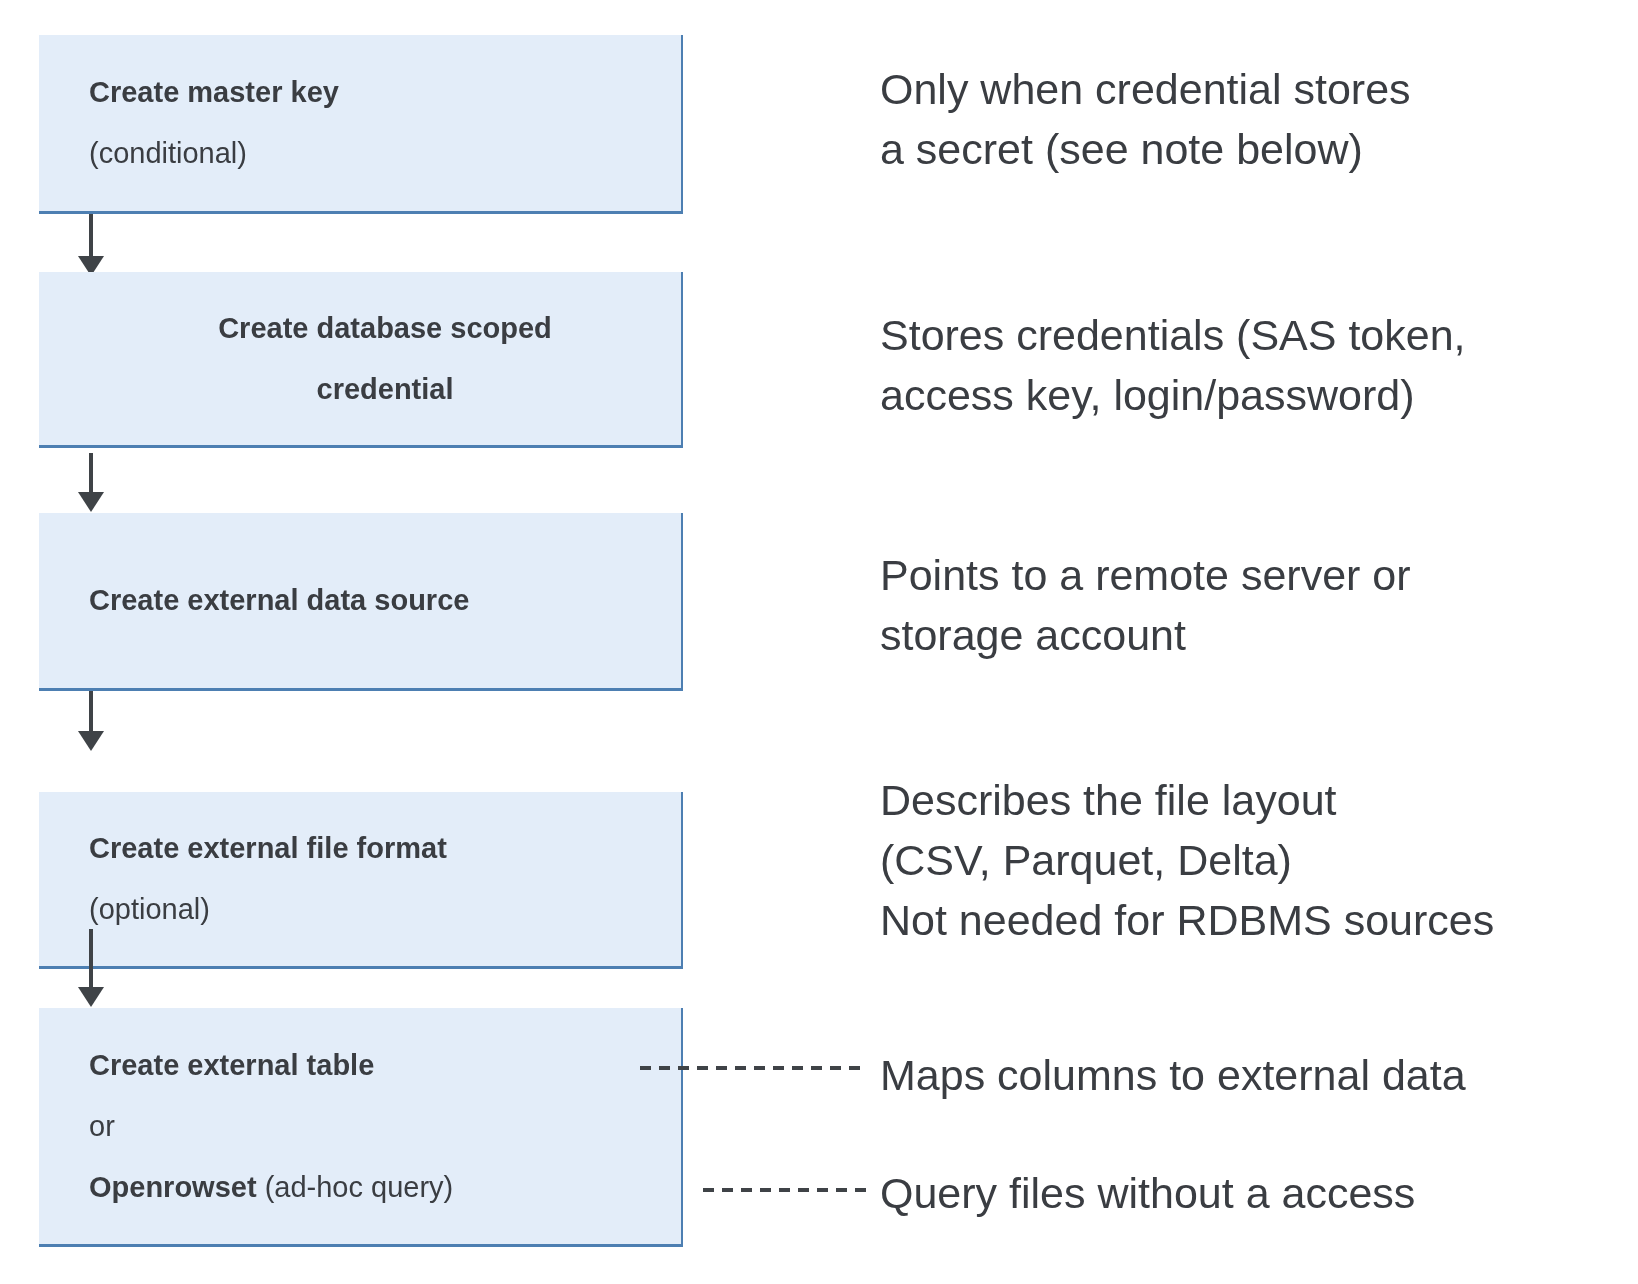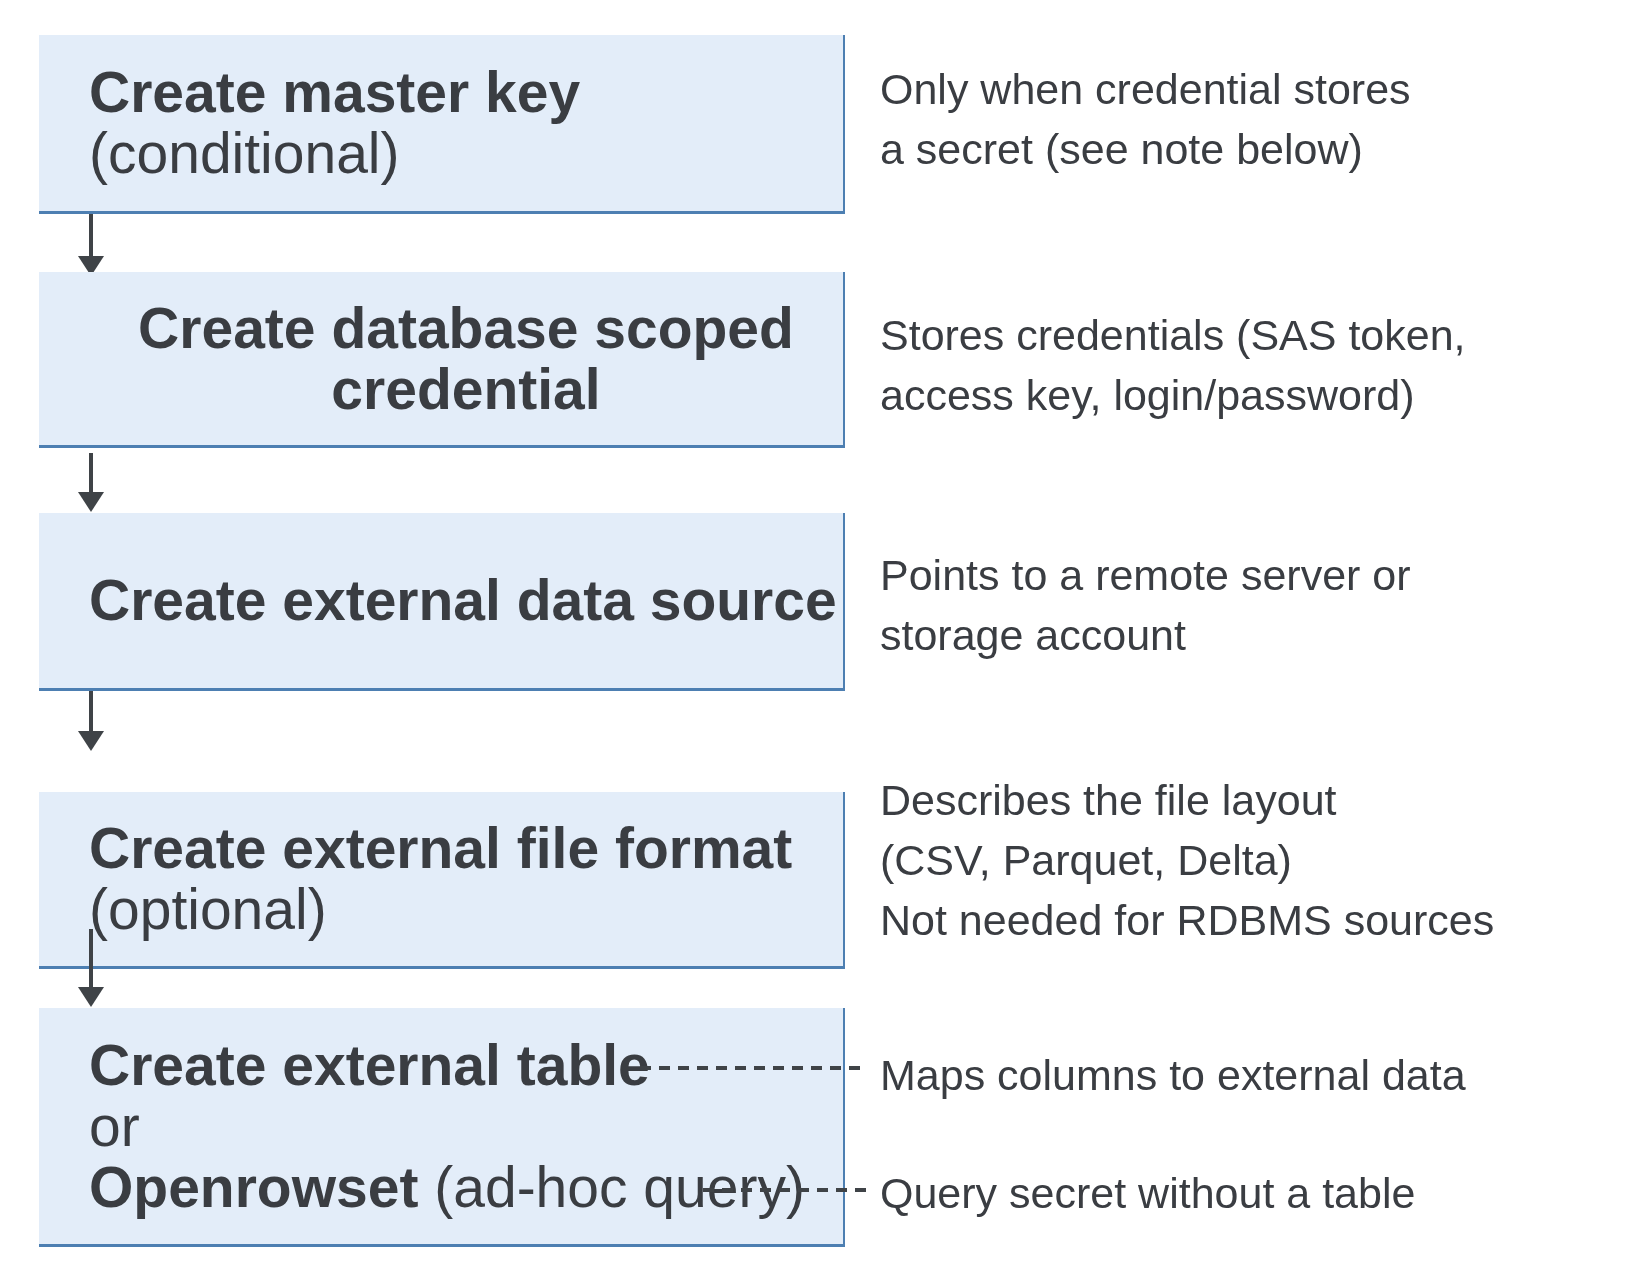--- a/index.html
+++ b/index.html
@@ -5,28 +5,28 @@
   html,body{margin:0;padding:0;background:#ffffff;}
   .canvas{
     position:relative;
     width:1638px;height:1284px;
     background:#ffffff;
     font-family:"Liberation Sans","DejaVu Sans",sans-serif;
     color:#3a3d42;
     overflow:hidden;
   }
   .fbox{
-    position:absolute;left:39px;width:806px;
+    position:absolute;left:39px;width:644px;
     background:var(--box-fill,#e3edf9);
     border-right:2px solid var(--box-border,#4d7fb2);
     border-bottom:3px solid var(--box-border,#4d7fb2);
     box-sizing:border-box;
     display:flex;flex-direction:column;justify-content:center;
     padding-left:50px;
-    font-size:57px;line-height:61px;
+    font-size:29px;line-height:61px;
   }
   .fbox .bold{font-weight:bold;}
   .ann{
     position:absolute;left:880px;
     font-size:43px;line-height:60px;font-weight:400;
     white-space:nowrap;
   }
   .ann span{display:block;}
   .arrow{position:absolute;left:78px;width:27px;}
   .arrow .stem{position:absolute;left:11px;top:0;bottom:14px;width:4px;background:var(--arrow,#3f4347);}
@@ -112,16 +112,16 @@
     <span>Describes the file layout</span>
     <span>(CSV, Parquet, Delta)</span>
     <span>Not needed for RDBMS sources</span>
   </div>
 
   <div class="ann" style="top:1045px;">
     <span>Maps columns to external data</span>
   </div>
 
   <div class="ann" style="top:1163px;">
-    <span>Query secret without a table</span>
+    <span>Query files without a access</span>
   </div>
 
 </div>
 
 </body></html>

